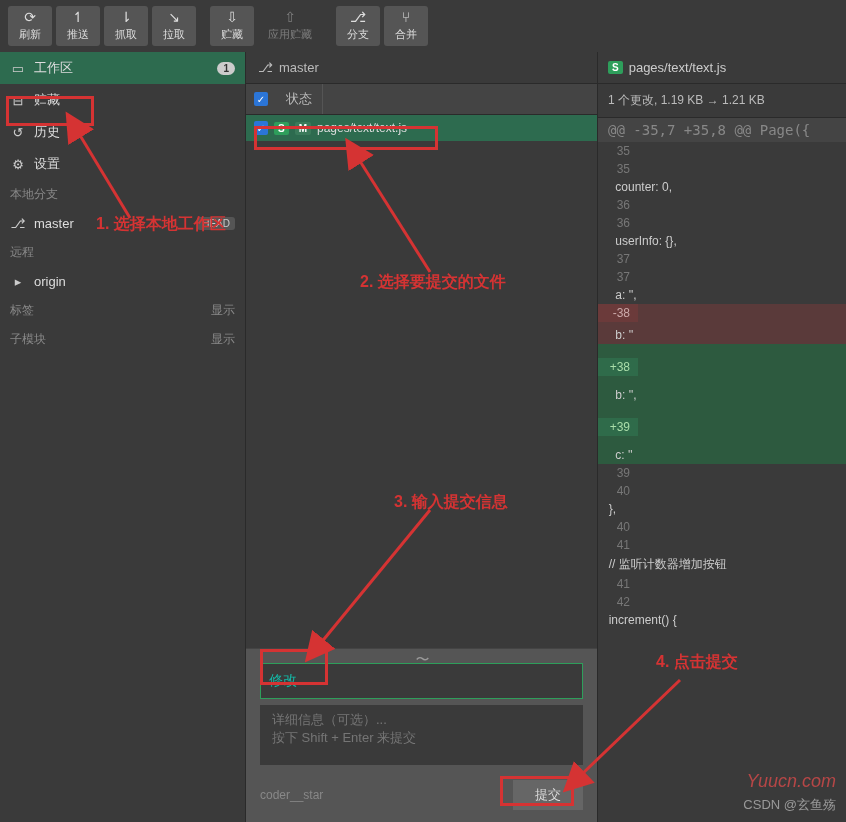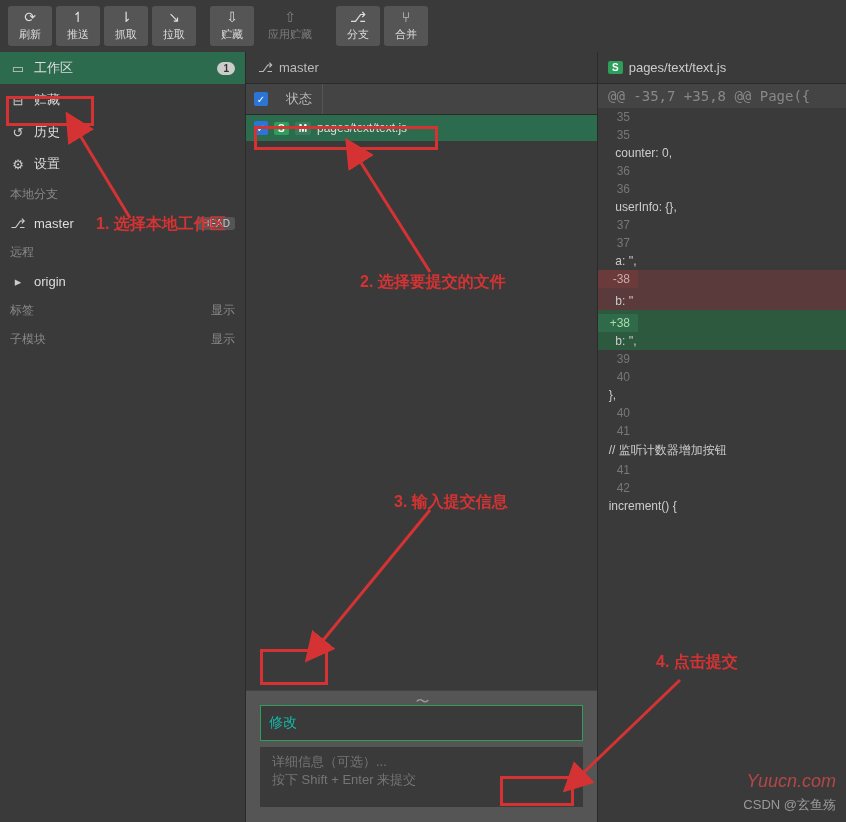--- a/index.html
+++ b/index.html
@@ -39,21 +39,21 @@
 .commit-btn { background: #666; border: none; color: #ddd; padding: 6px 22px; font-size: 13px; cursor: pointer; }
 .diff { flex: 1; display: flex; flex-direction: column; background: #3a3a3a; }
 .diff-hdr { padding: 8px 10px; display: flex; align-items: center; gap: 6px; border-bottom: 1px solid #2a2a2a; }
 .diff-meta { padding: 8px 10px; color: #bbb; font-size: 12px; border-bottom: 1px solid #2a2a2a; }
 .diff-hunk { padding: 4px 10px; background: #444; color: #888; font-family: Menlo, monospace; font-size: 14px; }
 .diff-line { display: flex; font-family: Menlo, monospace; font-size: 12px; flex-direction: column; }
 .ln { width: 40px; text-align: right; padding: 2px 8px; color: #777; }
 .code { padding: 2px 4px; white-space: pre; color: #ccc; flex: 1; }
 .del { background: #5a3a3a; }
 .del .ln:first-child { background: #6b3a3a; color: #caa; }
-.add { background: #2d5a3f; }
+.add { background: #2d5a3f; gap: 10px; }
 .add .ln:nth-child(2) { background: #2f6b4a; color: #ada; }
 .anno { position: absolute; color: #d53333; font-weight: bold; font-size: 16px; z-index: 10; pointer-events: none; }
 .redbox { position: absolute; border: 3px solid #d53333; z-index: 9; pointer-events: none; }
 .arrow { position: absolute; z-index: 8; pointer-events: none; }
 .watermark { position: absolute; right: 10px; bottom: 30px; color: #d54a4a; font-size: 18px; opacity: 0.8; font-style: italic; }
 .credit { position: absolute; right: 10px; bottom: 8px; color: #999; font-size: 13px; }
 </style>
 </head>
 <body>
 
@@ -154,28 +154,33 @@
       <span class="badge-s">S</span>
       <span class="badge-m">M</span>
       <span class="file-path">pages/text/text.js</span>
     </div>
     <div class="file-list"></div>
     <div class="commit-area">
       <div class="commit-handle">〜</div>
       <input class="commit-sum" value="修改" style="">
       <textarea class="commit-det" placeholder="详细信息（可选）...
 按下 Shift + Enter 来提交" style=""></textarea>
+      <div class="commit-footer">
+        <span class="commit-user">coder__star</span>
+        <button class="commit-btn">提交</button>
+      </div>
     </div>
   </div>
 
   <div class="diff">
     <div class="diff-hdr">
         <span class="badge-s">S</span>
         <span>pages/text/text.js</span>
       </div>
+    <div class="diff-meta">1 个更改, 1.19 KB → 1.21 KB</div>
     <div class="diff-hunk">@@ -35,7 +35,8 @@ Page({</div>
     <div id="diff-lines">
         <div class="diff-line ">
           <div class="ln">35</div>
           <div class="ln">35</div>
           <div class="code">    counter: 0,</div>
         </div>
         <div class="diff-line ">
           <div class="ln">36</div>
           <div class="ln">36</div>
@@ -188,20 +193,25 @@
         </div>
         <div class="diff-line del">
           <div class="ln">-38</div>
           <div class="ln"></div>
           <div class="code">    b: ''</div>
         </div>
         <div class="diff-line add">
           <div class="ln"></div>
           <div class="ln">+38</div>
           <div class="code">    b: '',</div>
+        </div>
+        <div class="diff-line add">
+          <div class="ln"></div>
+          <div class="ln">+39</div>
+          <div class="code">    c: ''</div>
         </div>
         <div class="diff-line ">
           <div class="ln">39</div>
           <div class="ln">40</div>
           <div class="code">  },</div>
         </div>
         <div class="diff-line ">
           <div class="ln">40</div>
           <div class="ln">41</div>
           <div class="code">  // 监听计数器增加按钮</div>

